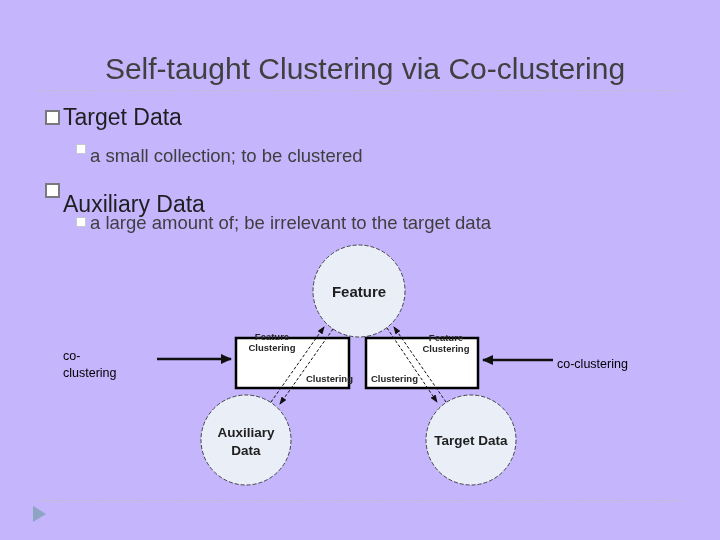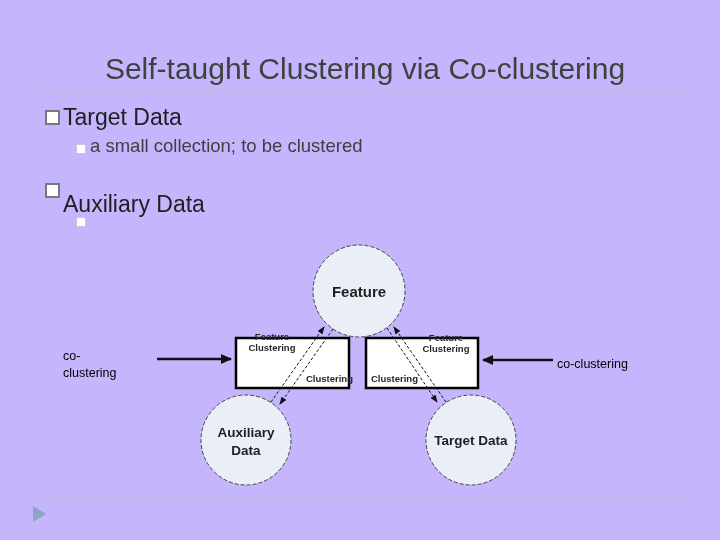--- a/index.html
+++ b/index.html
@@ -48,26 +48,27 @@
 
 <div class="slide">
 
   <div class="slide-title">Self-taught Clustering via Co-clustering</div>
   <div class="rule rule-top"></div>
 
   <span class="sq1" style="left:45px;top:110px;"></span>
   <div class="bullet-text" style="left:63px;top:104px;">Target Data</div>
 
   <span class="sq2" style="left:76px;top:144px;"></span>
-  <div class="sub-text" style="left:90px;top:135px;">a small collection; to be clustered</div>
+  <div class="sub-text" style="left:90px;top:145px;">a small collection; to be clustered</div>
 
   <span class="sq1" style="left:45px;top:183px;"></span>
   <div class="bullet-text" style="left:63px;top:177px;margin-top:14px;">Auxiliary Data</div>
 
   <span class="sq2" style="left:76px;top:217px;"></span>
+  <div class="sub-text" style="left:90px;top:212px;">a large amount of; be irrelevant to the target data</div>
 
   <svg class="diagram" viewBox="0 0 720 540">
     <defs>
       <marker id="arrSmall" markerWidth="8" markerHeight="6" refX="7" refY="3" orient="auto">
         <path d="M0,0 L8,3 L0,6 Z" fill="#111111"></path>
       </marker>
       <marker id="arrBig" markerWidth="4.5" markerHeight="4" refX="4" refY="2" orient="auto">
         <path d="M0,0 L4.5,2 L0,4 Z" fill="#111111"></path>
       </marker>
     </defs>

